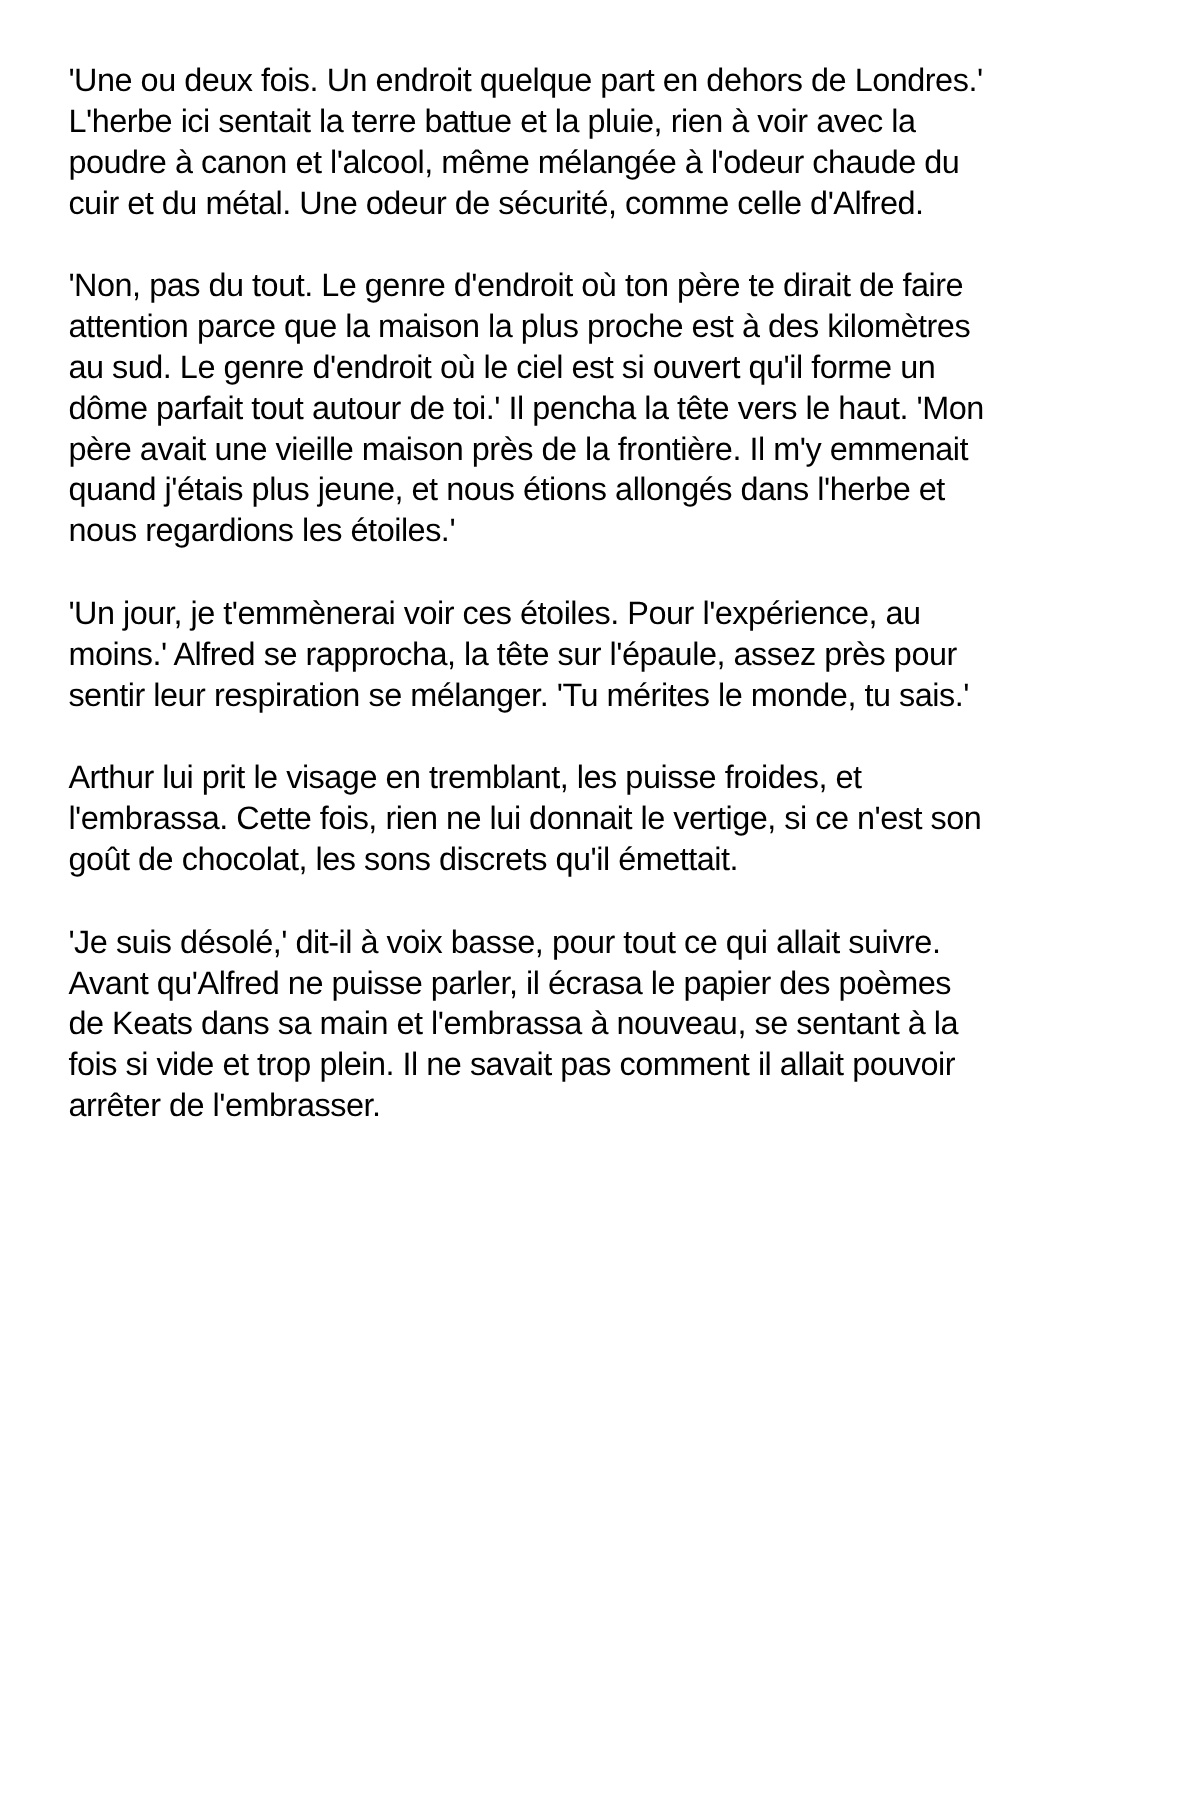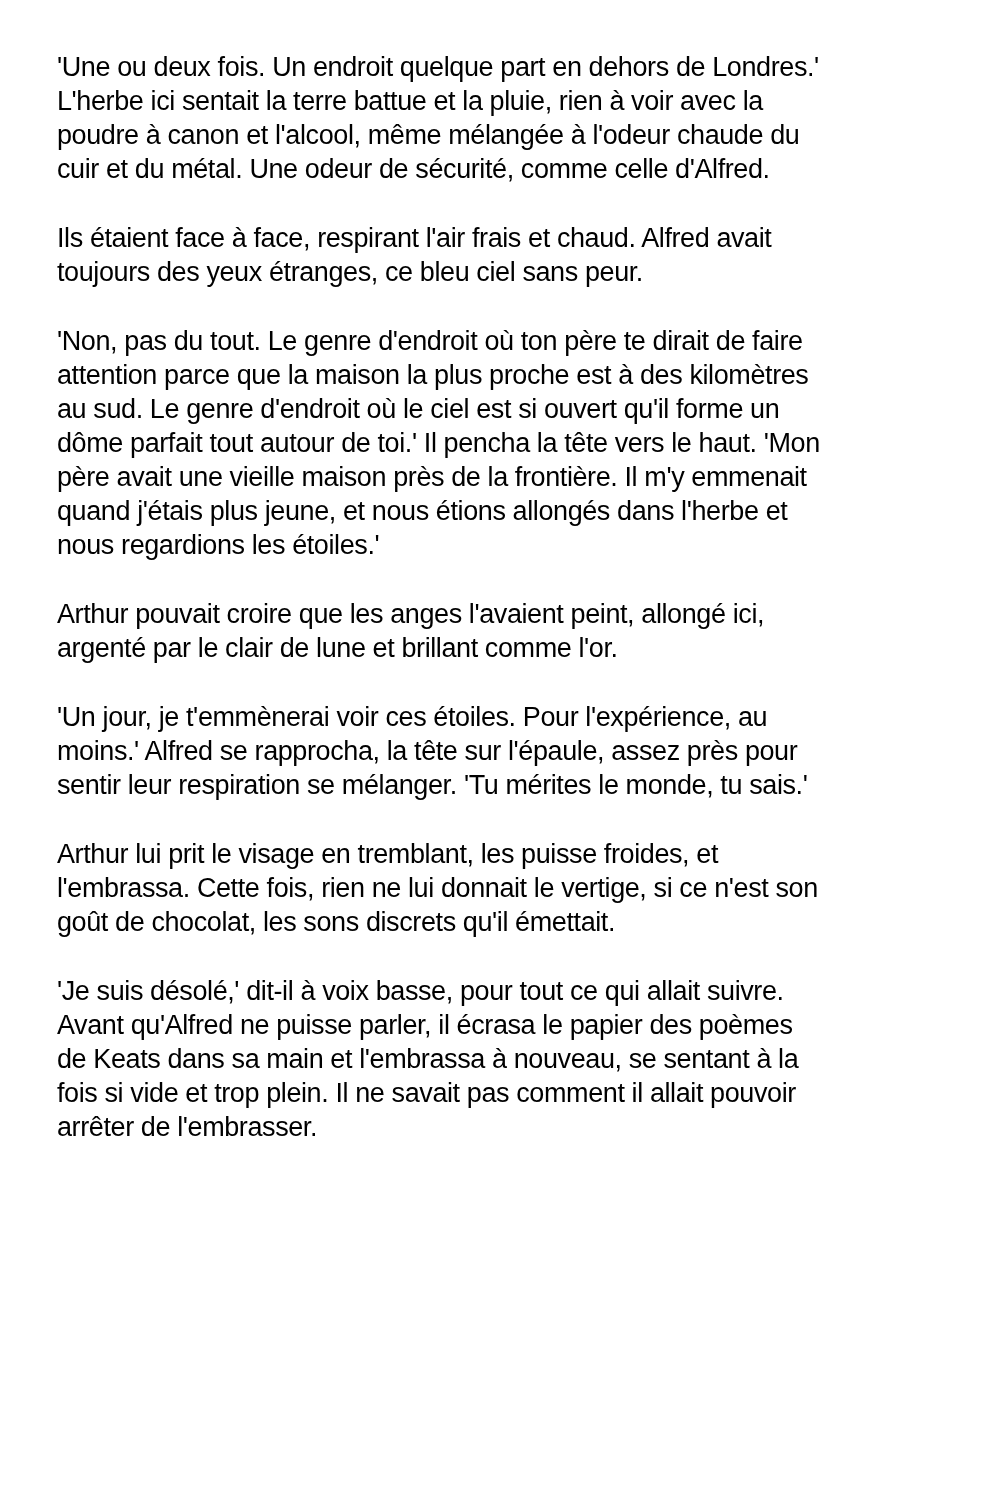--- a/index.html
+++ b/index.html
@@ -25,19 +25,17 @@
     font-weight: 400;
     color: #000000;
     text-align: left;
   }
 </style>
 </head>
 <body>
 
 <div class="page">
   <p class="para">'Une ou deux fois. Un endroit quelque part en dehors de Londres.' L'herbe ici sentait la terre battue et la pluie, rien à voir avec la poudre à canon et l'alcool, même mélangée à l'odeur chaude du cuir et du métal. Une odeur de sécurité, comme celle d'Alfred.</p>
-  <p class="para">Ils étaient face à face, respirant l'air frais et chaud. Alfred avait toujours des yeux étranges, ce bleu ciel sans peur.</p>
   <p class="para">'Non, pas du tout. Le genre d'endroit où ton père te dirait de faire attention parce que la maison la plus proche est à des kilomètres au sud. Le genre d'endroit où le ciel est si ouvert qu'il forme un dôme parfait tout autour de toi.' Il pencha la tête vers le haut. 'Mon père avait une vieille maison près de la frontière. Il m'y emmenait quand j'étais plus jeune, et nous étions allongés dans l'herbe et nous regardions les étoiles.'</p>
-  <p class="para">Arthur pouvait croire que les anges l'avaient peint, allongé ici, argenté par le clair de lune et brillant comme l'or.</p>
   <p class="para">'Un jour, je t'emmènerai voir ces étoiles. Pour l'expérience, au moins.' Alfred se rapprocha, la tête sur l'épaule, assez près pour sentir leur respiration se mélanger. 'Tu mérites le monde, tu sais.'</p>
   <p class="para">Arthur lui prit le visage en tremblant, les puisse froides, et l'embrassa. Cette fois, rien ne lui donnait le vertige, si ce n'est son goût de chocolat, les sons discrets qu'il émettait.</p>
   <p class="para">'Je suis désolé,' dit-il à voix basse, pour tout ce qui allait suivre. Avant qu'Alfred ne puisse parler, il écrasa le papier des poèmes de Keats dans sa main et l'embrassa à nouveau, se sentant à la fois si vide et trop plein. Il ne savait pas comment il allait pouvoir arrêter de l'embrasser.</p>
 </div>
 
 </body></html>

